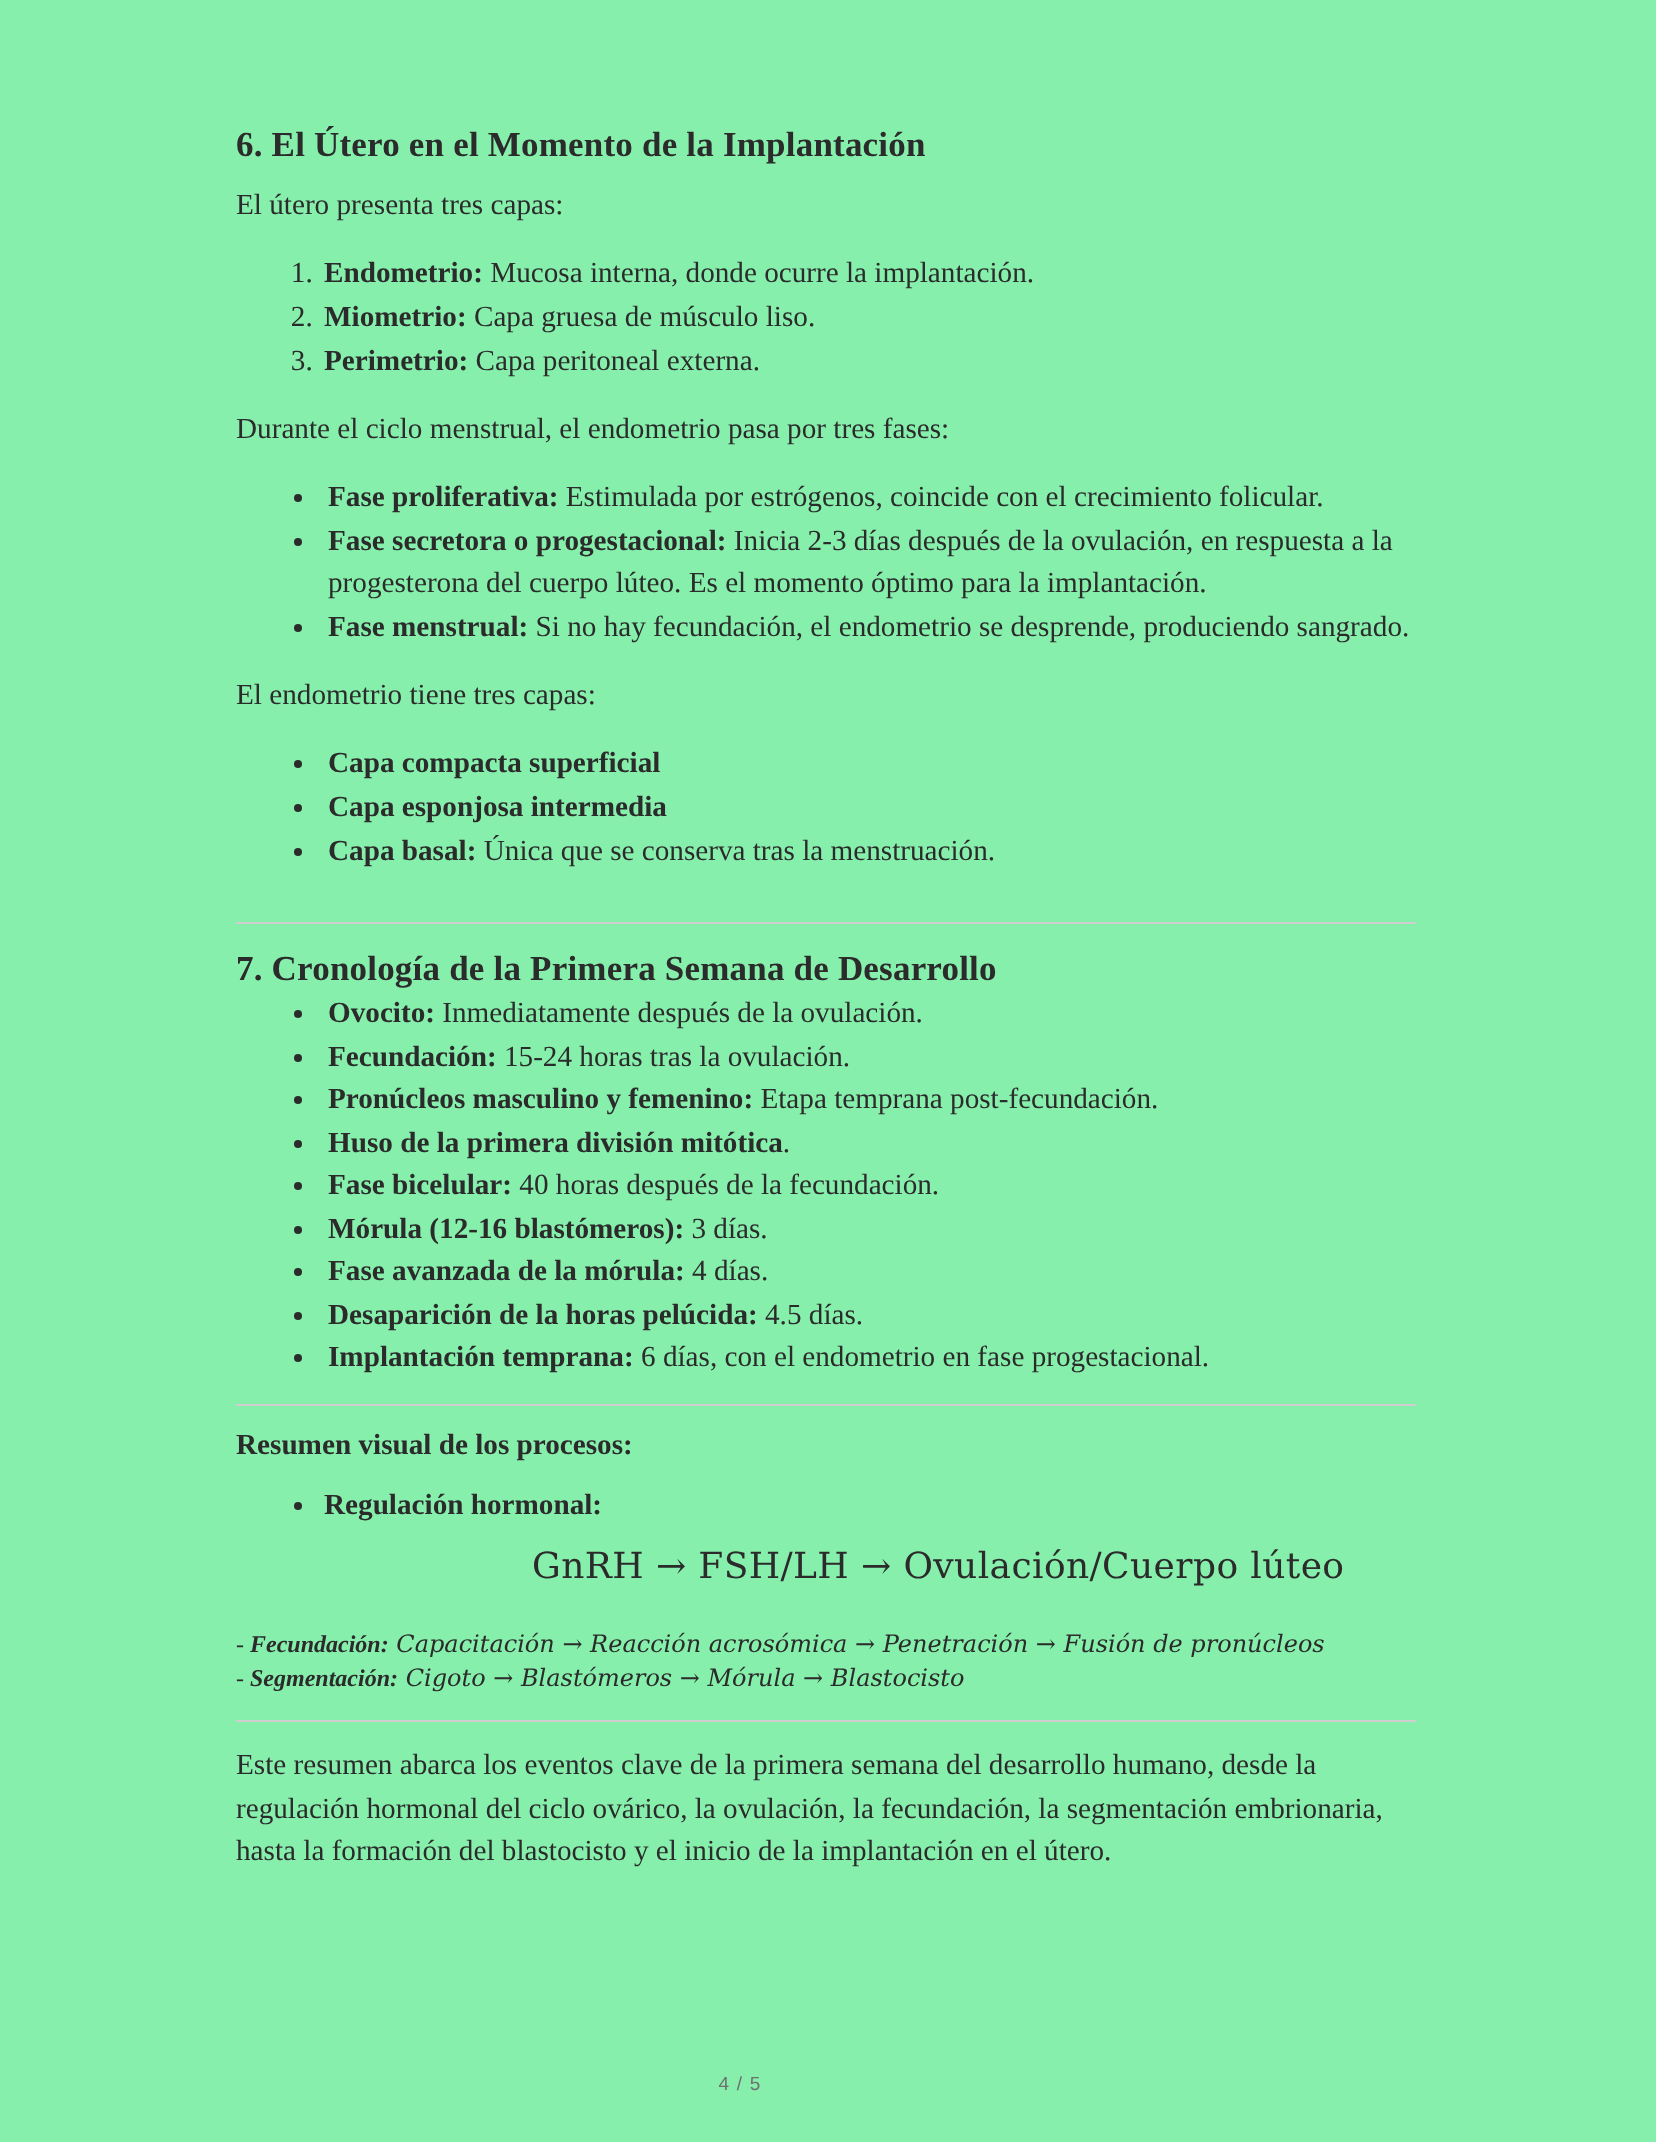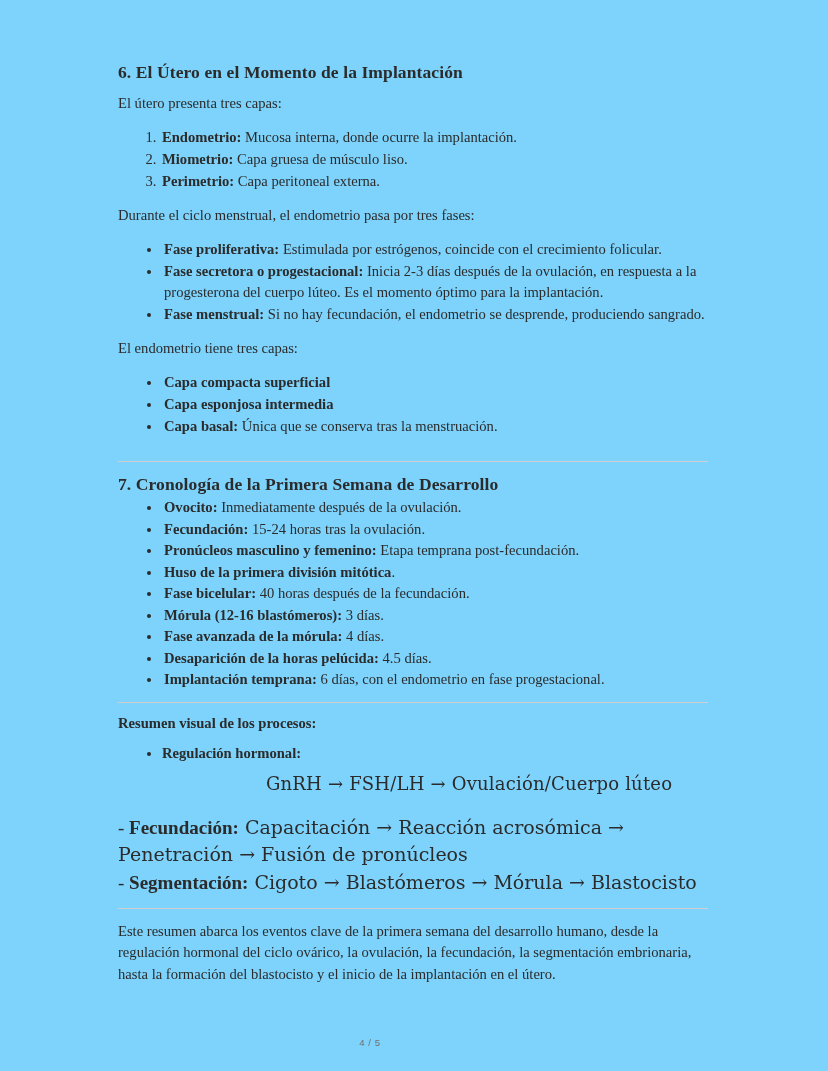--- a/index.html
+++ b/index.html
@@ -13,21 +13,21 @@
     position: relative;
     font-family: "Liberation Serif", serif;
     color: #2b2b2b;
     -webkit-font-smoothing: antialiased;
   }
   .page {
     position: absolute;
     left: 0; top: 0;
     width: 828px;
     height: 1071px;
-    background: #7dd3fc;
+    background: #86efac;
     overflow: hidden;
   }
   .content {
     position: absolute;
     left: 118px;
     top: 62px;
     width: 590px;
   }
 
   h2.section-title {
@@ -93,24 +93,25 @@
     font-family: "DejaVu Serif", serif;
     font-size: 18px;
     text-align: left;
     margin: 5px 0 0 0;
     padding-left: 104px;
     line-height: 1.5;
     letter-spacing: .2px;
   }
   .subline-block { margin-top: 17px; }
   .subline {
-    font-size: 19px;
+    font-size: 12px;
     line-height: 1.45;
     margin: 0;
     text-indent: 0;
+    font-style: italic;
   }
   .subline .arrowtext { font-family: "DejaVu Serif", serif; }
 
   .closing {
     font-size: 14.6px;
     line-height: 1.46;
     margin: 0;
   }
 
   .footer {

